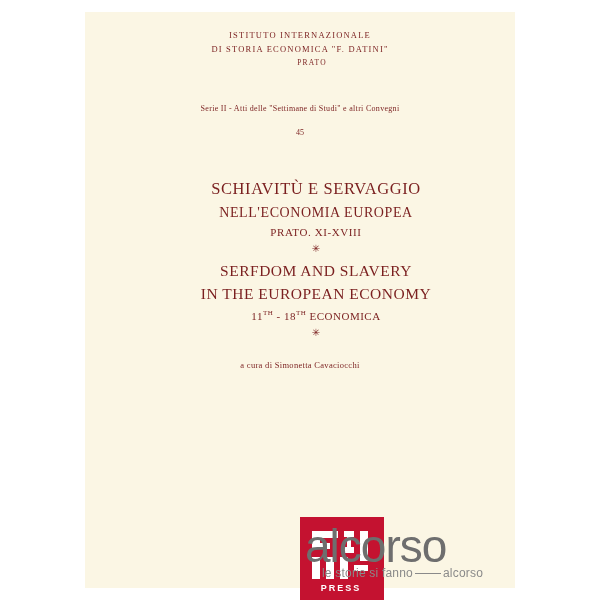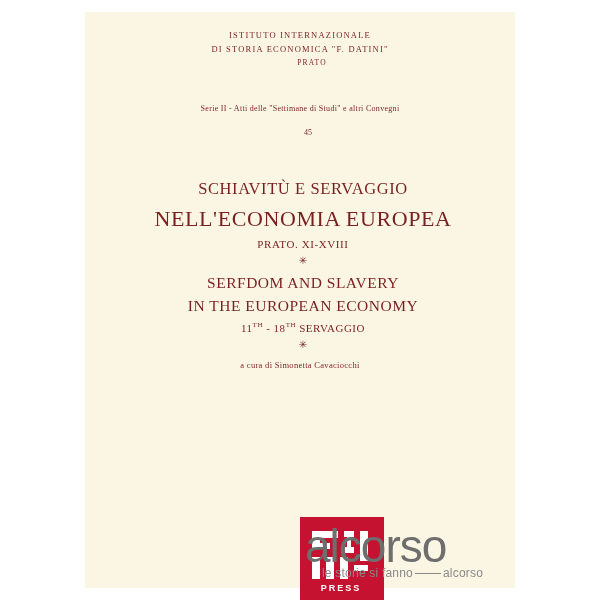--- a/index.html
+++ b/index.html
@@ -78,38 +78,37 @@
     letter-spacing: 0.3px;
   }
   .series-number {
     position: absolute;
     left: 0;
     top: 116px;
     width: 100%;
     text-align: center;
     color: #7a1f1f;
     font-size: 8px;
-    padding-left: 8px;
   }
 
   .title-block {
     position: absolute;
-    left: 3px;
+    left: 16px;
     top: 165px;
     width: 100%;
     text-align: center;
     color: #7a1f1f;
   }
   .title-it-1 {
     font-size: 16.5px;
     letter-spacing: 0.6px;
     line-height: 1.5;
   }
   .title-it-2 {
-    font-size: 22px;
+    font-size: 14px;
     letter-spacing: 0.6px;
     line-height: 1.5;
     text-align: center;
   }
   .subtitle-it {
     font-size: 11px;
     letter-spacing: 0.6px;
     margin-top: 3px;
   }
   .star {
@@ -228,21 +227,21 @@
       <div class="series-block">Serie II - Atti delle "Settimane di Studi" e altri Convegni</div>
       <div class="series-number">45</div>
 
       <div class="title-block">
         <div class="title-it-1">SCHIAVITÙ E SERVAGGIO</div>
         <div class="title-it-2">NELL'ECONOMIA EUROPEA</div>
         <div class="subtitle-it">PRATO. XI-XVIII</div>
         <div class="star">✳</div>
         <div class="title-en-1">SERFDOM AND SLAVERY</div>
         <div class="title-en-2">IN THE EUROPEAN ECONOMY</div>
-        <div class="subtitle-en"><span>11</span><sup>TH</sup><span> - 18</span><sup>TH</sup><span> SERVAGGIO</span></div>
+        <div class="subtitle-en"><span>11</span><sup>TH</sup><span> - 18</span><sup>TH</sup><span> ECONOMICA</span></div>
         <div class="star">✳</div>
       </div>
 
       <div class="editor">a cura di Simonetta Cavaciocchi</div>
 
       <div class="logo-wrap">
         <div class="logo-box"></div>
         <svg class="logo-svg" width="84" height="84" viewBox="0 0 84 84">
           <rect x="0" y="0" width="84" height="84" fill="#c41230"></rect>
           <g fill="#ffffff">

